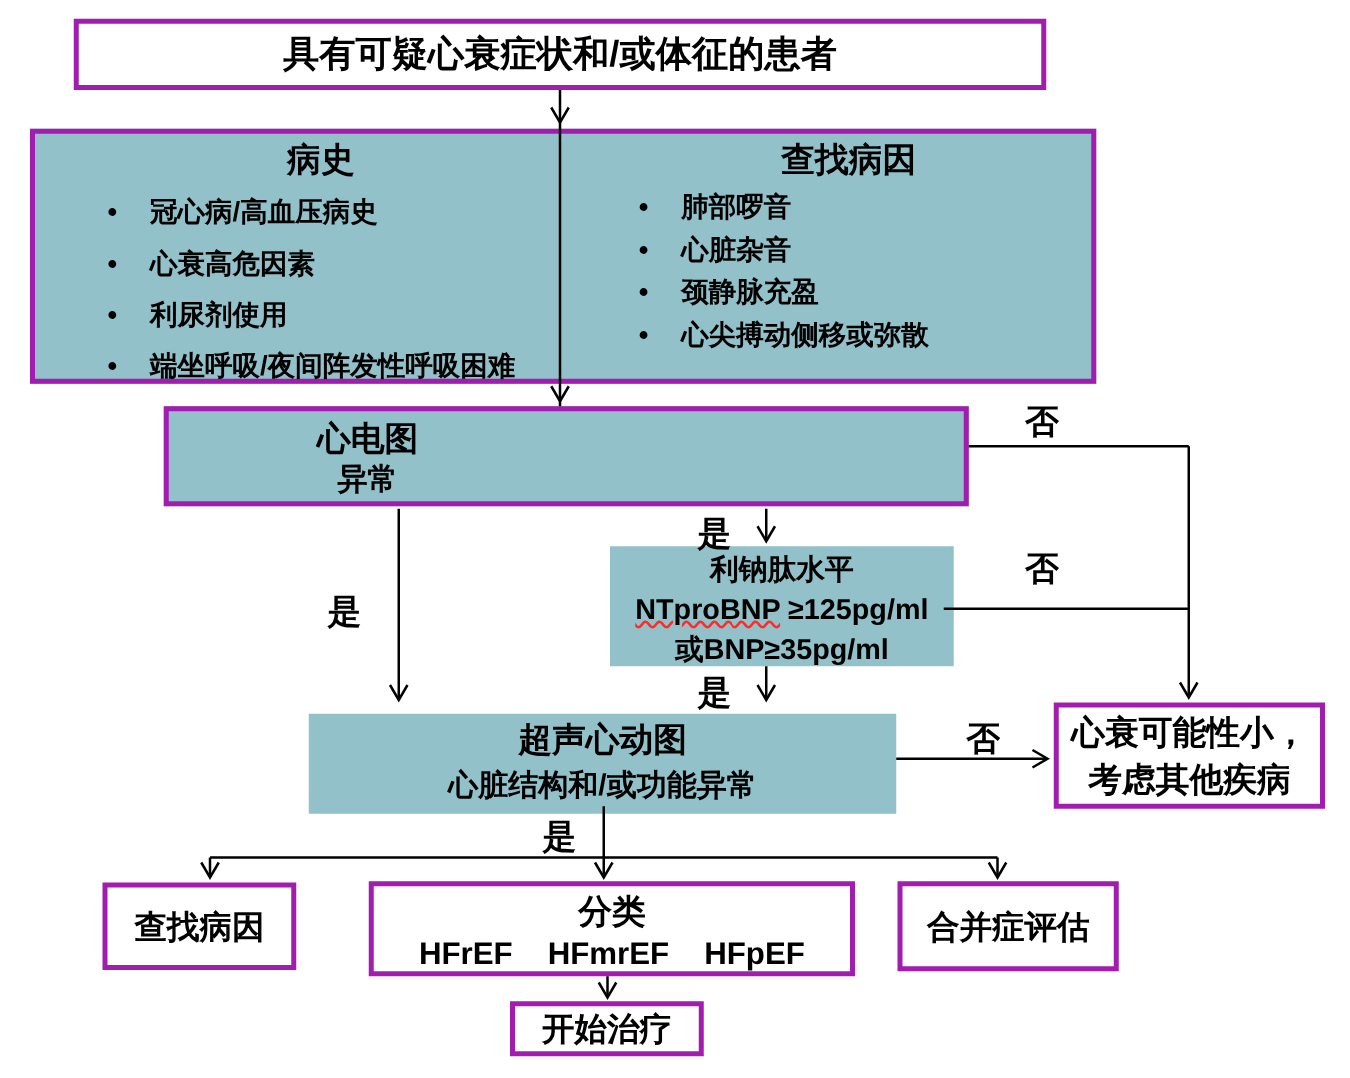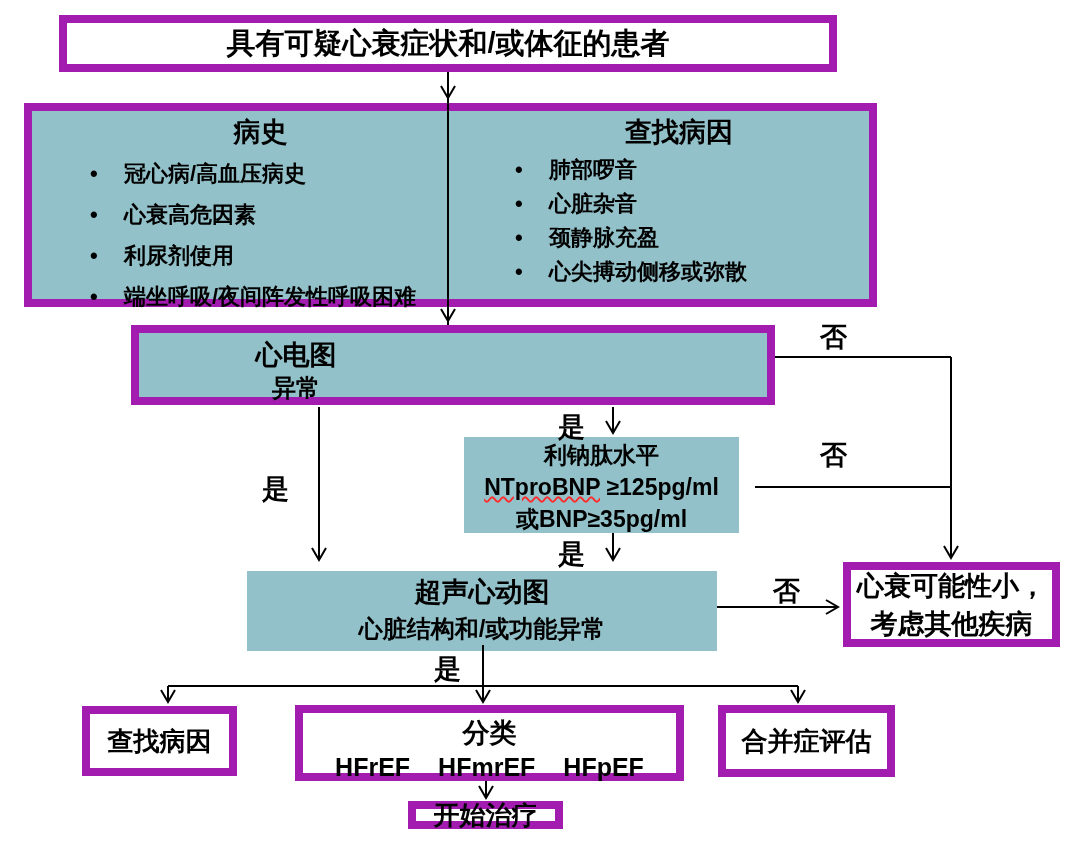--- a/index.html
+++ b/index.html
@@ -3,21 +3,21 @@
 <meta charset="utf-8">
 <style>
   html,body{margin:0;padding:0;background:#ffffff;}
   .canvas{
     position:relative;width:1080px;height:862px;background:#ffffff;
     font-family:"Liberation Sans","DejaVu Sans",sans-serif;
     font-weight:700;color:#000;overflow:hidden;
   }
   .connectors{position:absolute;left:0;top:0;width:1080px;height:862px;pointer-events:none;z-index:5;}
   .node{position:absolute;box-sizing:border-box;z-index:2;}
-  .bordered{border:8px solid #a21caf;}
+  .bordered{border:4px solid #a21caf;}
   .fill{background:#93c1c9;}
   .white{background:#ffffff;}
   .center-flex{display:flex;align-items:center;justify-content:center;text-align:center;}
 
   
   .patient{left:59px;top:15px;width:778px;height:57px;font-size:29px;}
 
   
   .hxbox{left:24px;top:103px;width:853px;height:204px;display:flex;}
   .hxcol{box-sizing:border-box;padding-top:4px;padding-left:32px;}
@@ -30,38 +30,38 @@
   .hxcol.left li{line-height:41px;}
   .hxcol.right li{line-height:34px;}
 
   
   .ecgbox{left:131px;top:325px;width:644px;height:80px;display:flex;}
   .ecgcol{width:50%;text-align:center;padding-top:4px;box-sizing:border-box;}
   .ecgtitle{font-size:27px;line-height:36px;}
   .ecgfind{font-size:24px;line-height:30px;}
 
   
-  .natbox{left:464px;top:437px;width:275px;height:96px;text-align:center;font-size:23px;line-height:32px;padding-top:2px;box-sizing:border-box;}
+  .natbox{left:488px;top:437px;width:275px;height:96px;text-align:center;font-size:23px;line-height:32px;padding-top:2px;box-sizing:border-box;}
   .squiggle{text-decoration-line:underline;text-decoration-style:wavy;text-decoration-thickness:2px;}
 
   
   .echobox{left:247px;top:571px;width:470px;height:80px;text-align:center;}
   .echotitle{font-size:27px;line-height:42px;}
   .echofind{font-size:24px;line-height:32px;}
 
   
   .unlikely{left:843px;top:562px;width:217px;height:85px;flex-direction:column;font-size:27px;line-height:38px;}
 
   
   .cause{left:82px;top:706px;width:155px;height:70px;font-size:26px;}
   .classbox{left:295px;top:705px;width:389px;height:76px;text-align:center;}
   .classtitle{font-size:27px;line-height:40px;text-align:center;}
   .subtypes{display:flex;justify-content:center;gap:28px;font-size:25px;line-height:28px;}
   .comorb{left:718px;top:705px;width:177px;height:72px;font-size:26px;}
-  .treat{left:408px;top:801px;width:155px;height:28px;font-size:26px;justify-content:center;}
+  .treat{left:408px;top:801px;width:155px;height:44px;font-size:26px;justify-content:center;}
 
   
   .lbl{position:absolute;font-size:27px;font-weight:600;z-index:4;}
 </style>
 </head>
 <body>
 
 <div class="canvas">
 
   <svg class="connectors" viewBox="0 0 1080 862" xmlns="http://www.w3.org/2000/svg">

